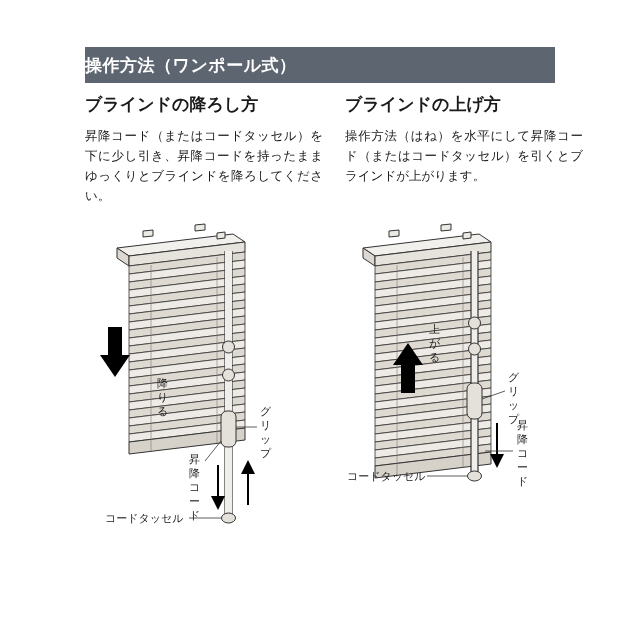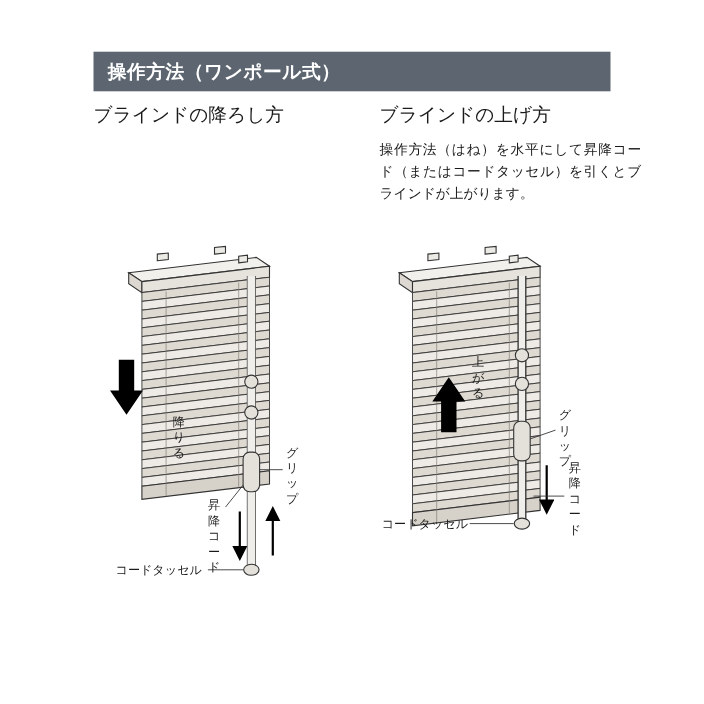--- a/index.html
+++ b/index.html
@@ -30,37 +30,36 @@
     height: 36px;
     background: #5d6670;
     display: flex;
     align-items: center;
   }
   .header-bar .title {
     color: #ffffff;
     font-size: 17px;
     font-weight: bold;
     letter-spacing: 0.5px;
-    padding-left: 13px;
     white-space: nowrap;
   }
 
   
   .col {
     position: absolute;
     top: 92px;
     width: 238px;
   }
   .col-left  { left: 85px; }
   .col-right { left: 345px; }
 
   .col h2 {
     margin: 0;
     font-size: 17px;
-    font-weight: normal;
+    font-weight: bold;
     line-height: 26px;
     letter-spacing: 0px;
     white-space: nowrap;
   }
   .col p {
     margin: 8px 0 0 0;
     font-size: 12.5px;
     line-height: 20px;
     letter-spacing: 0px;
     text-align: justify;
@@ -91,20 +90,21 @@
 <body>
 
 <div id="page">
 
   <div class="header-bar">
     <span class="title">操作方法（ワンポール式）</span>
   </div>
 
   <div class="col col-left">
     <h2>ブラインドの降ろし方</h2>
+    <p>昇降コード（またはコードタッセル）を下に少し引き、昇降コードを持ったままゆっくりとブラインドを降ろしてください。</p>
   </div>
 
   <div class="col col-right">
     <h2>ブラインドの上げ方</h2>
     <p>操作方法（はね）を水平にして昇降コード（またはコードタッセル）を引くとブラインドが上がります。</p>
   </div>
 
   <div class="illus illus-left">
     <svg width="250" height="330" viewBox="0 0 250 330">
       <defs>

